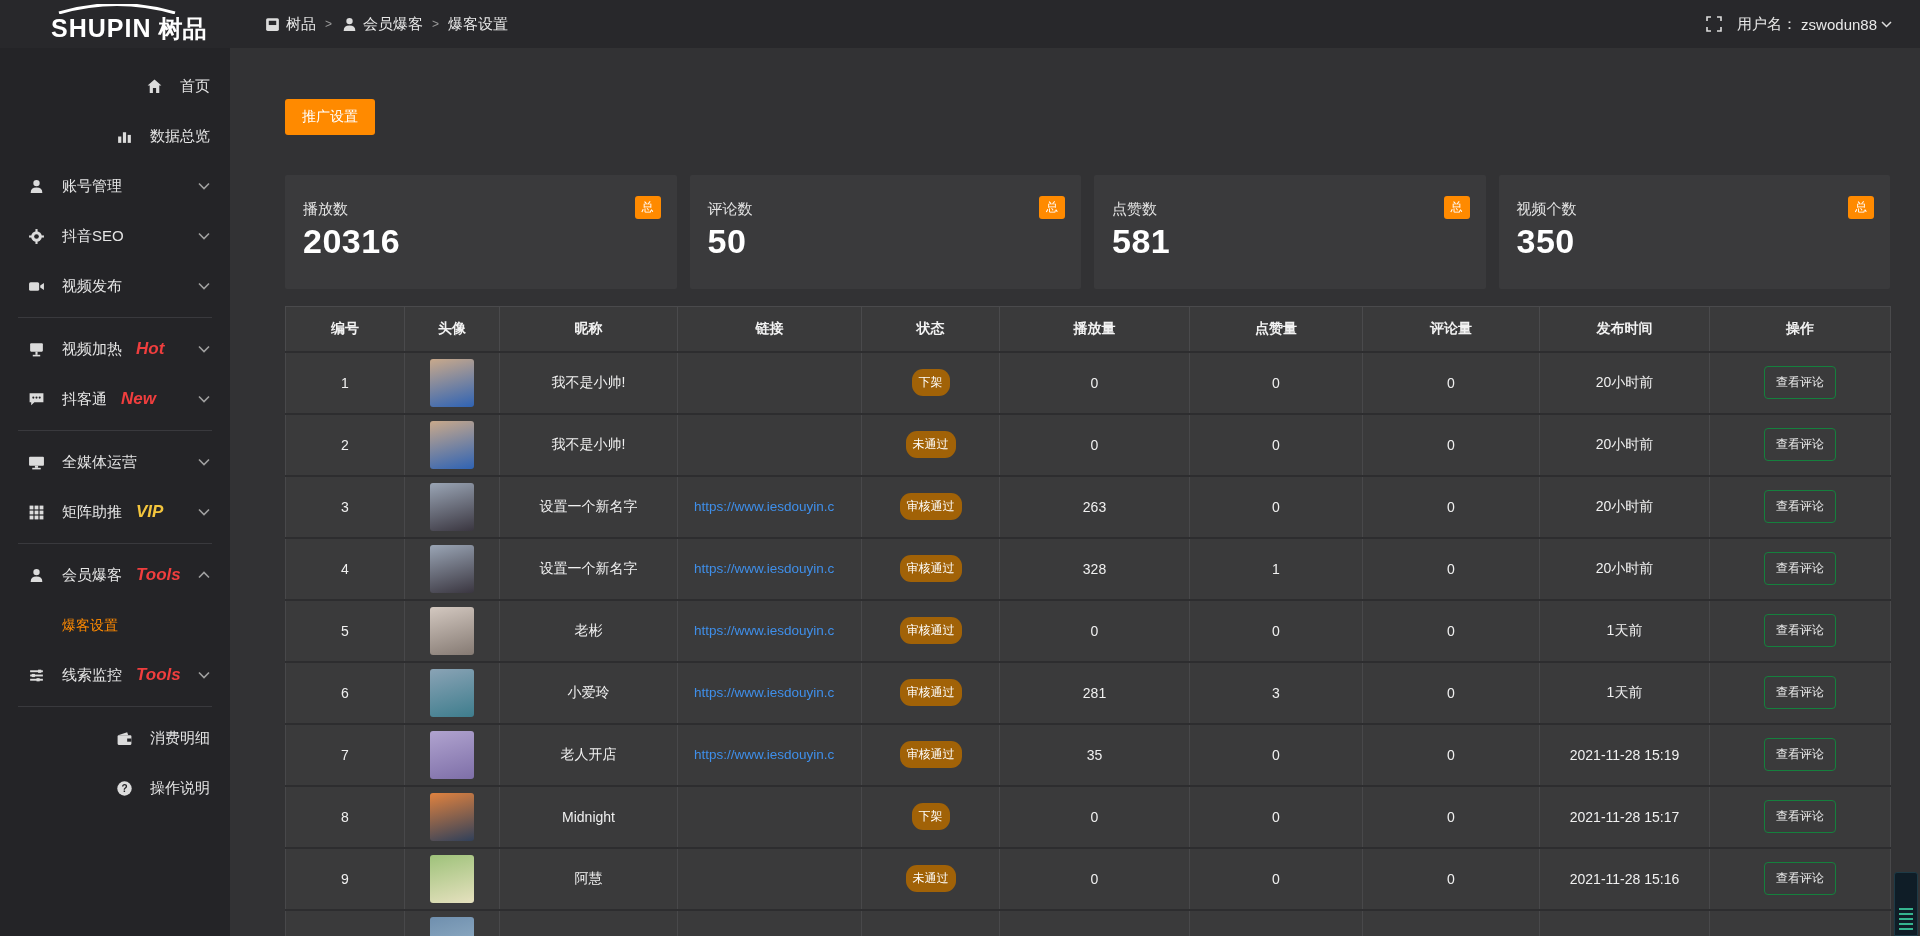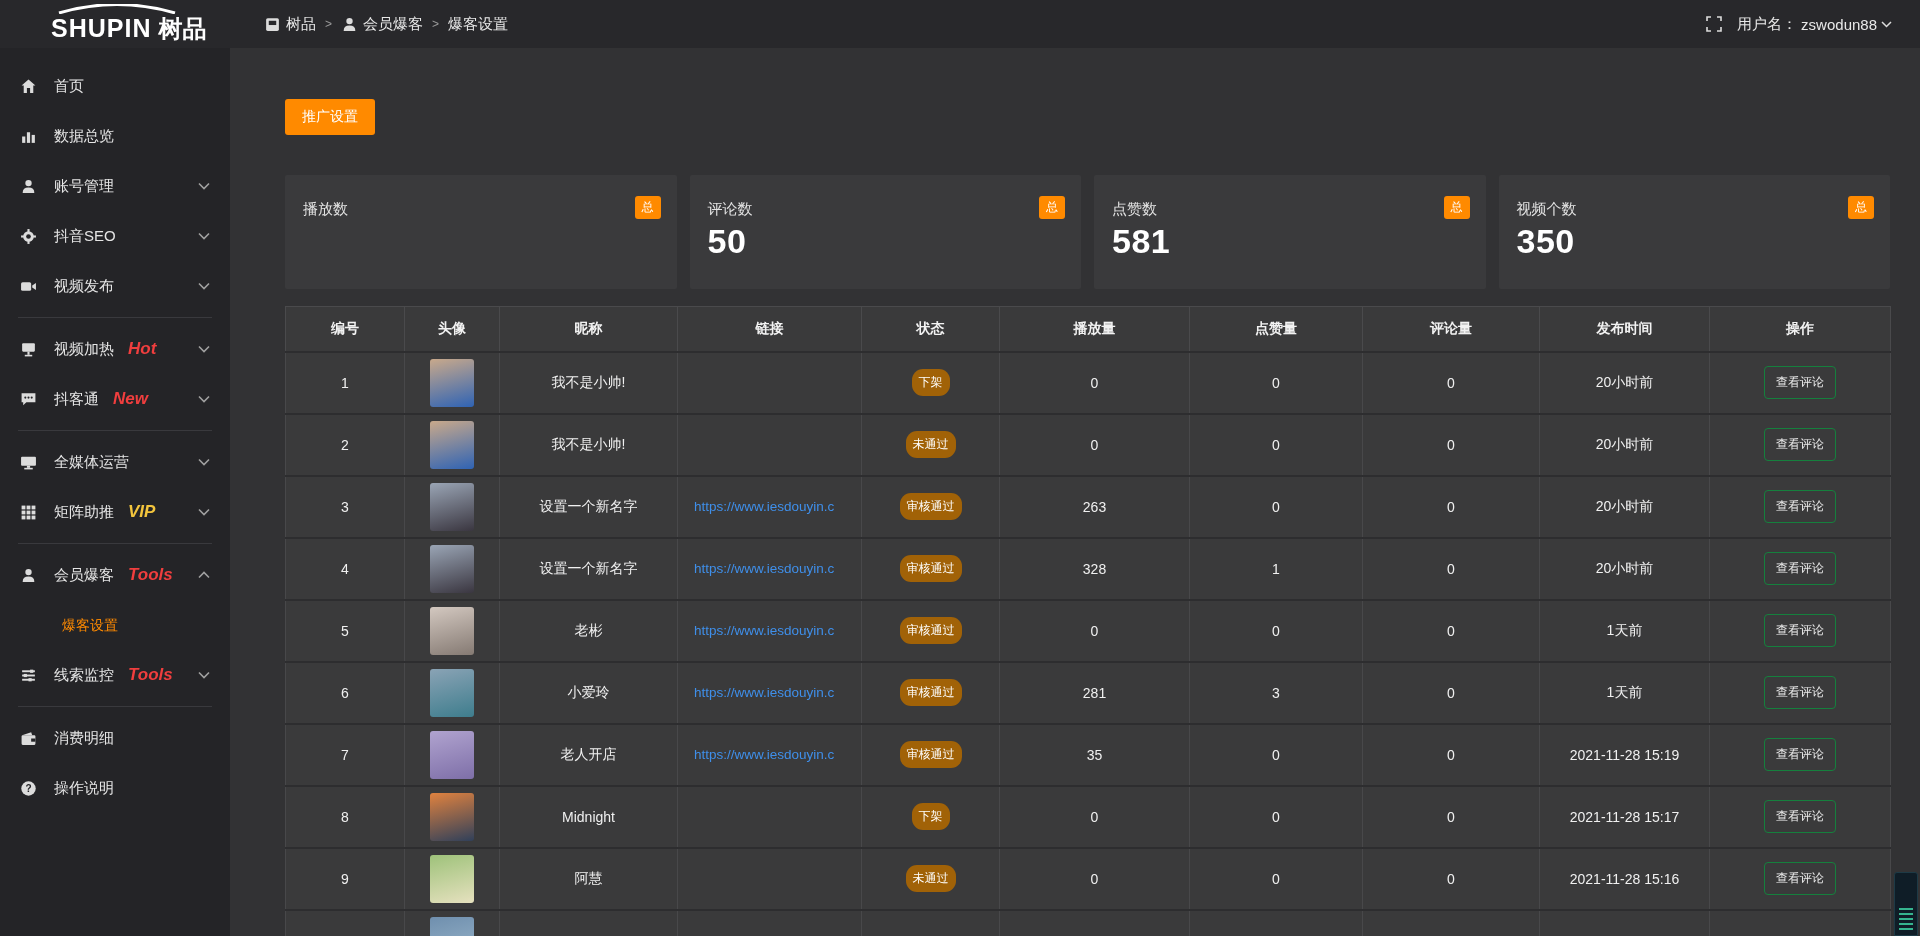--- a/index.html
+++ b/index.html
@@ -21,21 +21,21 @@
   .crumb-sep { color:#9a9a9a; font-size:12px; }
   .topbar-right { margin-left:auto; display:flex; align-items:center; gap:15px;
                   padding-right:28px; color:#e8e8e8; font-size:15px; }
   .fs-icon, .chev-small { display:flex; align-items:center; cursor:pointer; }
   .uname { display:flex; align-items:center; gap:4px; cursor:pointer; }
 
   
   .sidebar { position:fixed; top:48px; left:0; bottom:0; width:230px;
              background:#242427; padding-top:13px; z-index:15; }
   .side-item { height:50px; display:flex; align-items:center;
-               padding:0 20px 0 20px; color:#e5e5e5; font-size:15px; cursor:pointer; }
+               padding:0 20px 0 28px; color:#e5e5e5; font-size:15px; cursor:pointer;justify-content:flex-end; }
   .side-item .sicon { width:20px; margin-right:14px; display:flex; align-items:center; }
   .side-badge { font-style:italic; font-weight:bold; font-size:17px; margin-left:14px; }
   .side-chev { margin-left:auto; display:flex; }
   .side-sub { height:50px; line-height:50px; padding-left:62px; font-size:14px;
               color:#dadada; cursor:pointer; }
   .side-sub.active { color:#ff8a00; }
   .side-divider { height:1px; background:#39393d; margin:6px 18px; }
 
   
   .main { position:absolute; top:48px; left:230px; width:1690px; height:888px;
@@ -335,20 +335,21 @@
     </div>
   </aside>
 
 <main class="main">
   <button class="promo-btn">推广设置</button>
 
   <section class="stats" id="stats">
       <div class="stat-card">
         <div class="stat-label">播放数</div>
         <span class="stat-badge">总</span>
+        <div class="stat-value">20316</div>
       </div>
       <div class="stat-card">
         <div class="stat-label">评论数</div>
         <span class="stat-badge">总</span>
         <div class="stat-value">50</div>
       </div>
       <div class="stat-card">
         <div class="stat-label">点赞数</div>
         <span class="stat-badge">总</span>
         <div class="stat-value">581</div>

